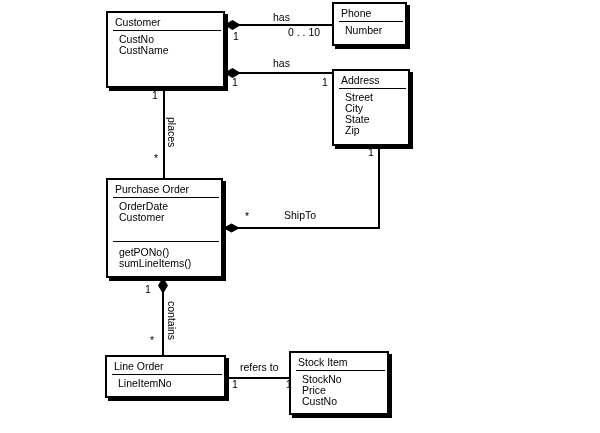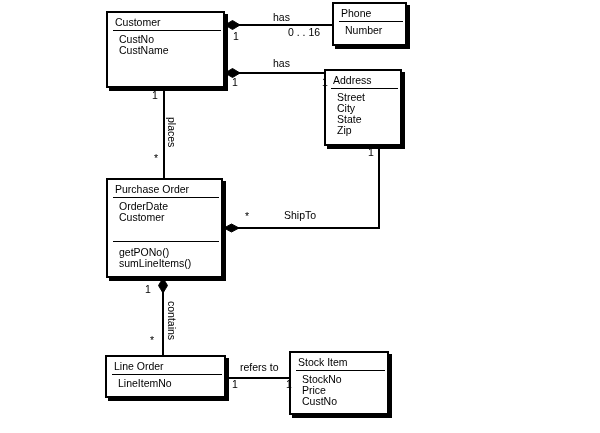--- a/index.html
+++ b/index.html
@@ -55,21 +55,21 @@
   </div>
 
   <div class="uml-box" style="left:332px;top:2px;width:75px;height:44px">
     <div class="title">Phone</div>
     <div class="sep"></div>
     <div class="attrs">
       <div>Number</div>
     </div>
   </div>
 
-  <div class="uml-box" style="left:324px;top:69px;width:78px;height:77px">
+  <div class="uml-box" style="left:332px;top:69px;width:78px;height:77px">
     <div class="title">Address</div>
     <div class="sep"></div>
     <div class="attrs">
       <div>Street</div>
       <div>City</div>
       <div>State</div>
       <div>Zip</div>
     </div>
   </div>
 
@@ -100,21 +100,21 @@
     <div class="sep"></div>
     <div class="attrs">
       <div>StockNo</div>
       <div>Price</div>
       <div>CustNo</div>
     </div>
   </div>
 
   <span class="lbl" style="left:273px;top:12px">has</span>
   <span class="lbl" style="left:233px;top:31px">1</span>
-  <span class="lbl" style="left:288px;top:27px">0 . . 16</span>
+  <span class="lbl" style="left:288px;top:27px">0 . . 10</span>
 
   <span class="lbl" style="left:273px;top:58px">has</span>
   <span class="lbl" style="left:232px;top:77px">1</span>
   <span class="lbl" style="left:322px;top:77px">1</span>
 
   <span class="lbl" style="left:152px;top:90px">1</span>
   <span class="vlbl" style="left:166px;top:117px">places</span>
   <span class="lbl" style="left:154px;top:153px">*</span>
 
   <span class="lbl" style="left:245px;top:211px">*</span>

